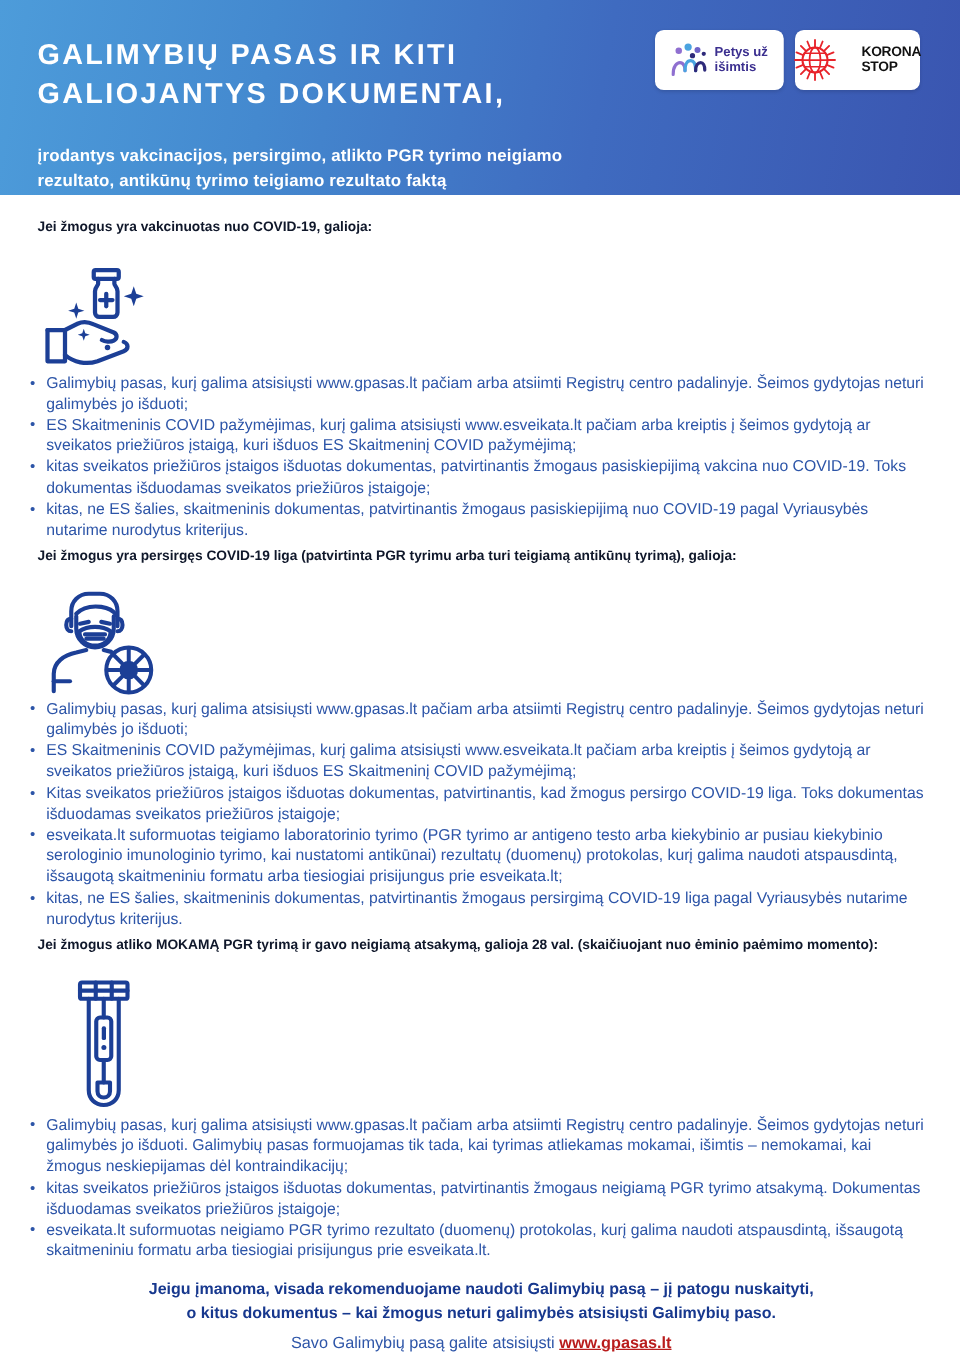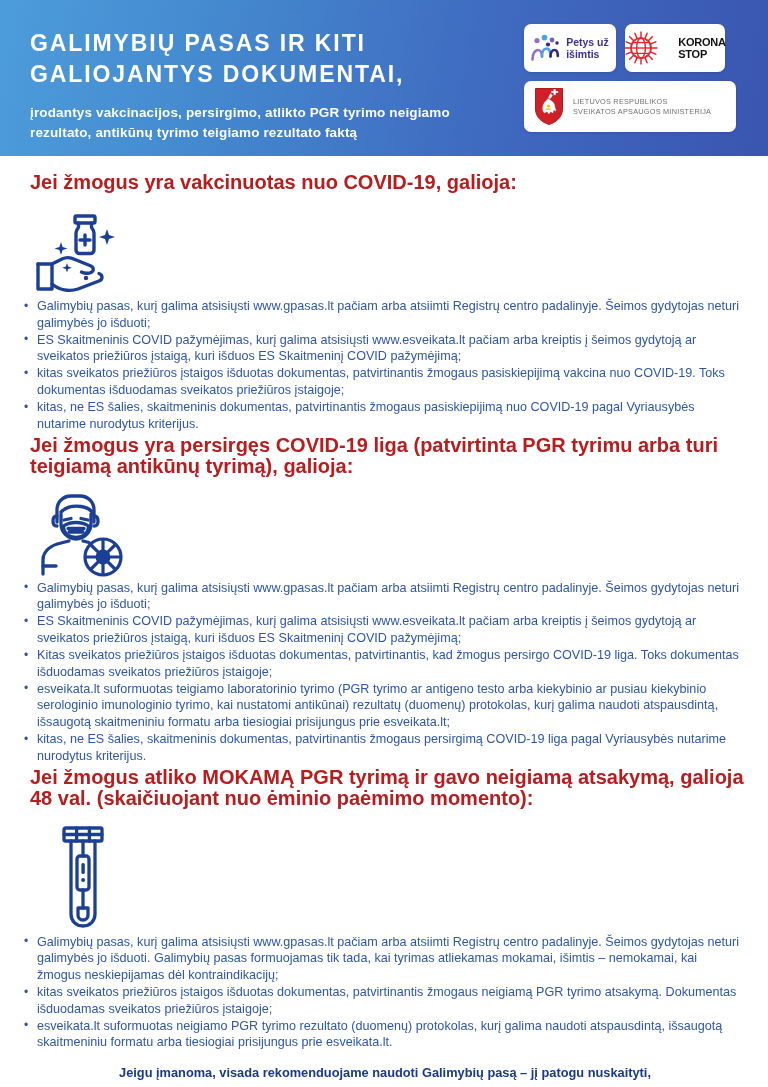--- a/index.html
+++ b/index.html
@@ -37,21 +37,21 @@
     line-height: 31px;
     text-transform: uppercase;
     max-width: 470px;
   }
 
   .header-subtitle {
     color: #ffffff;
     font-size: 13.5px;
     font-weight: bold;
     line-height: 20px;
-    margin-top: 13px;
+    margin-top: 25px;
     letter-spacing: 0.15px;
     max-width: 480px;
   }
 
   .logo-stack {
     width: 230px;
     display: flex;
     flex-direction: column;
     gap: 9px;
     padding-top: 2px;
@@ -61,21 +61,21 @@
 
   .logo-card {
     background: #ffffff;
     border-radius: 7px;
     display: flex;
     align-items: center;
     justify-content: center;
     box-shadow: 0 1px 3px rgba(0,0,0,0.13);
   }
 
-  .logo-petys { width: 92px; height: 48px; gap: 5px; padding: 12px 6px; }
+  .logo-petys { width: 103px; height: 48px; gap: 5px; padding: 12px 6px; }
   .logo-korona { width: 100px; height: 48px; gap: 20px; padding: 0 5px; }
   .logo-ministry {
     width: 212px; height: 51px;
     justify-content: flex-start;
     gap: 9px; padding: 0 10px;
   }
 
   .petys-text {
     color: #3b2f8f;
     font-size: 10.5px;
@@ -100,22 +100,22 @@
 
   
   .content {
     padding: 16px 22px 0 24px;
     position: relative;
   }
 
   .section { position: relative; margin-bottom: 2px; }
 
   .section-heading {
-    color: #b91c1c;
-    font-size: 20px;
+    color: #0f172a;
+    font-size: 11px;
     font-weight: bold;
     line-height: 21px;
     margin-bottom: 3px;
     padding-left: 6px;
   }
 
   .section-body {
     display: flex;
     align-items: flex-start;
     flex-direction: column;
@@ -243,42 +243,20 @@
             <line x1="8.6" y1="22.4" x2="25.4" y2="22.4" stroke="#e8232a" stroke-width="1.3"></line>
           </svg>
         </span>
         <div class="korona-text">
           <div>KORONA</div>
           <div>STOP</div>
         </div>
       </div>
     </div>
 
-    <div class="logo-card logo-ministry">
-      <span>
-        <svg class="icon-svg" width="30" height="39" viewBox="0 0 30 39">
-          <path d="M1.5 1.5 H28.5 V22 C28.5 30.5 21.5 35.5 15 37.5 C8.5 35.5 1.5 30.5 1.5 22 Z" fill="#cf2027" stroke="#b01b20" stroke-width="1"></path>
-          <g fill="#ffffff" stroke="#dfe6ef" stroke-width="0.4">
-            <path d="M9 24 C8 20 9.5 16 12 14 L14 11.5 L16 13 C19 14.5 21 17 21 20.5
-                     L22 24 L19.5 23 L19 26 L16.5 24.5 L15 27 L13 24.5 L10.5 26 Z"></path>
-            <path d="M14.5 10.5 L16.5 6.5 L18.5 8.5 L16 12 Z"></path>
-            <rect x="17.6" y="4.2" width="6.4" height="1.6"></rect>
-            <rect x="19.8" y="2.3" width="1.7" height="5.6"></rect>
-          </g>
-          <g fill="#f2c200">
-            <circle cx="14.5" cy="19" r="1.5"></circle>
-            <rect x="11.5" y="21.5" width="5.5" height="1.3" rx="0.6"></rect>
-          </g>
-        </svg>
-      </span>
-      <div class="ministry-text">
-        <div>LIETUVOS RESPUBLIKOS</div>
-        <div>SVEIKATOS APSAUGOS MINISTERIJA</div>
-      </div>
-    </div>
 
   </div>
 </div>
 
 <div class="content">
 
   <div class="section">
     <div class="section-heading">Jei žmogus yra vakcinuotas nuo COVID-19, galioja:</div>
     <div class="section-body">
       <div class="icon-col">
@@ -352,21 +330,21 @@
         <li>Galimybių pasas, kurį galima atsisiųsti www.gpasas.lt pačiam arba atsiimti Registrų centro padalinyje. Šeimos gydytojas neturi galimybės jo išduoti;</li>
         <li>ES Skaitmeninis COVID pažymėjimas, kurį galima atsisiųsti www.esveikata.lt pačiam arba kreiptis į šeimos gydytoją ar sveikatos priežiūros įstaigą, kuri išduos ES Skaitmeninį COVID pažymėjimą;</li>
         <li>Kitas sveikatos priežiūros įstaigos išduotas dokumentas, patvirtinantis, kad žmogus persirgo COVID-19 liga. Toks dokumentas išduodamas sveikatos priežiūros įstaigoje;</li>
         <li>esveikata.lt suformuotas teigiamo laboratorinio tyrimo (PGR tyrimo ar antigeno testo arba kiekybinio ar pusiau kiekybinio serologinio imunologinio tyrimo, kai nustatomi antikūnai) rezultatų (duomenų) protokolas, kurį galima naudoti atspausdintą, išsaugotą skaitmeniniu formatu arba tiesiogiai prisijungus prie esveikata.lt;</li>
         <li>kitas, ne ES šalies, skaitmeninis dokumentas, patvirtinantis žmogaus persirgimą COVID-19 liga pagal Vyriausybės nutarime nurodytus kriterijus.</li>
       </ul>
     </div>
   </div>
 
   <div class="section">
-    <div class="section-heading">Jei žmogus atliko MOKAMĄ PGR tyrimą ir gavo neigiamą atsakymą, galioja 48 val. (skaičiuojant nuo ėminio paėmimo momento):</div>
+    <div class="section-heading">Jei žmogus atliko MOKAMĄ PGR tyrimą ir gavo neigiamą atsakymą, galioja 28 val. (skaičiuojant nuo ėminio paėmimo momento):</div>
     <div class="section-body">
       <div class="icon-col">
         <span>
           <svg class="icon-svg" width="68" height="112" viewBox="0 0 68 112">
             <g fill="none" stroke="#1c3f96" stroke-width="3.3" stroke-linejoin="round" stroke-linecap="round">
               <rect x="15" y="6" width="38" height="13" rx="1.5"></rect>
               <line x1="27.6" y1="6" x2="27.6" y2="19"></line>
               <line x1="40.4" y1="6" x2="40.4" y2="19"></line>
               <line x1="15" y1="12.5" x2="53" y2="12.5"></line>
               <path d="M22 19 V92 C22 99 27 104 34 104 C41 104 46 99 46 92 V19"></path>

